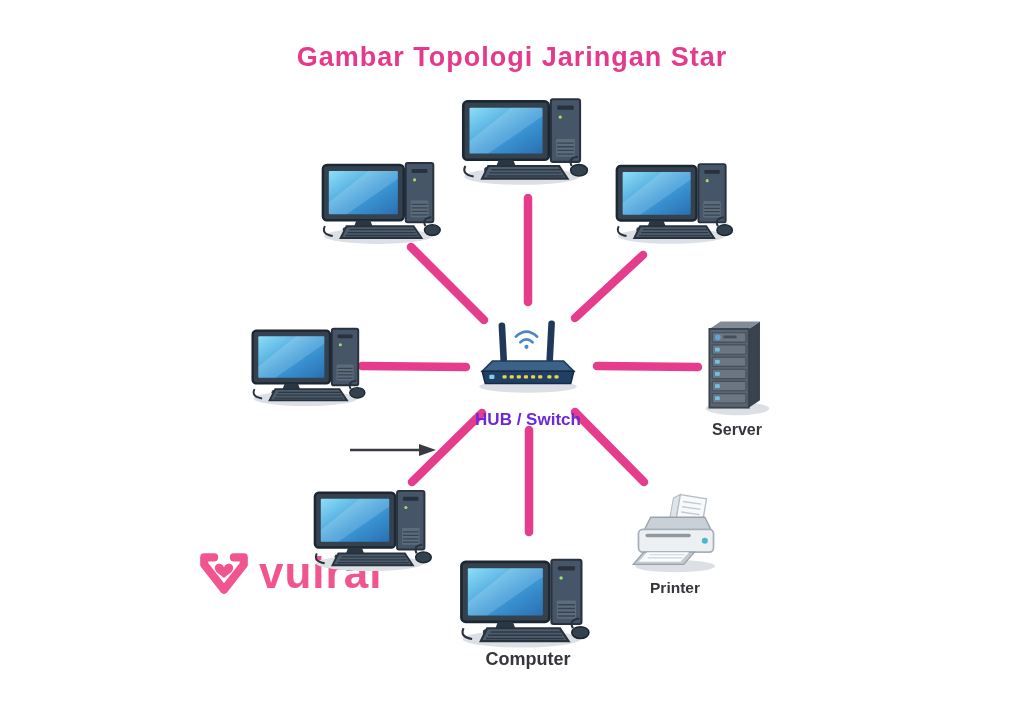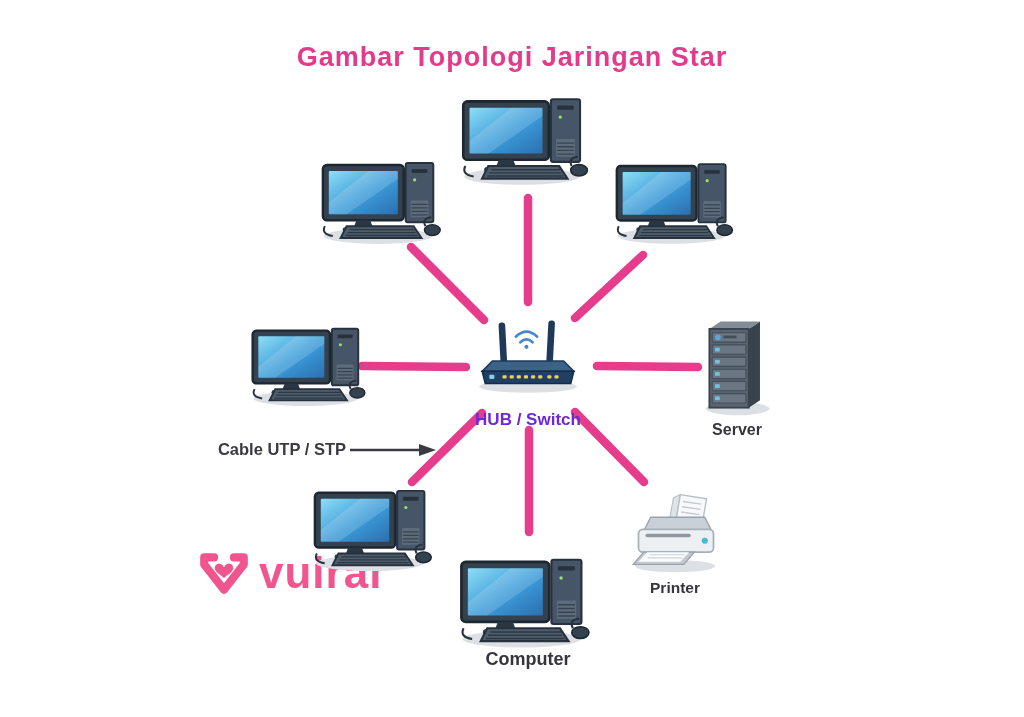--- a/index.html
+++ b/index.html
@@ -204,15 +204,14 @@
   <div class="node" style="left:472px;top:314px;width:112px;height:82px">
     <svg>
         <use href="#hubDev"></use>
       </svg>
   </div>
 
   <div class="dev-label hub-label">HUB / Switch</div>
   <div class="dev-label server-label">Server</div>
   <div class="dev-label printer-label">Printer</div>
   <div class="dev-label computer-label">Computer</div>
-  <div class="dev-label cable-label">Cable UTP / STP</div>
 
 </div>
 
 </body></html>

